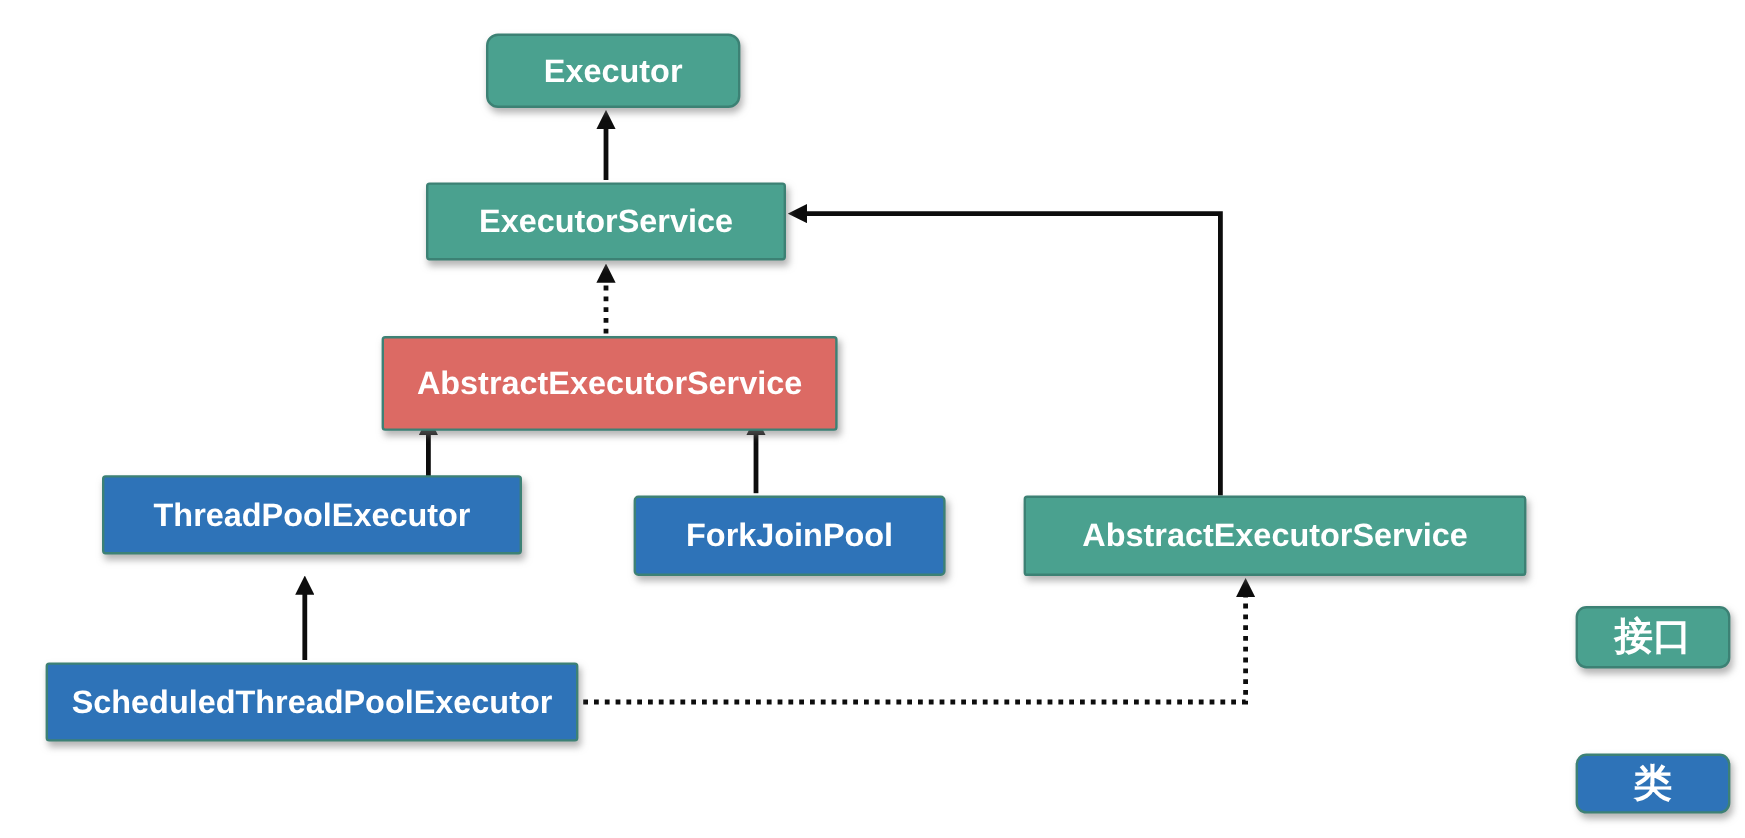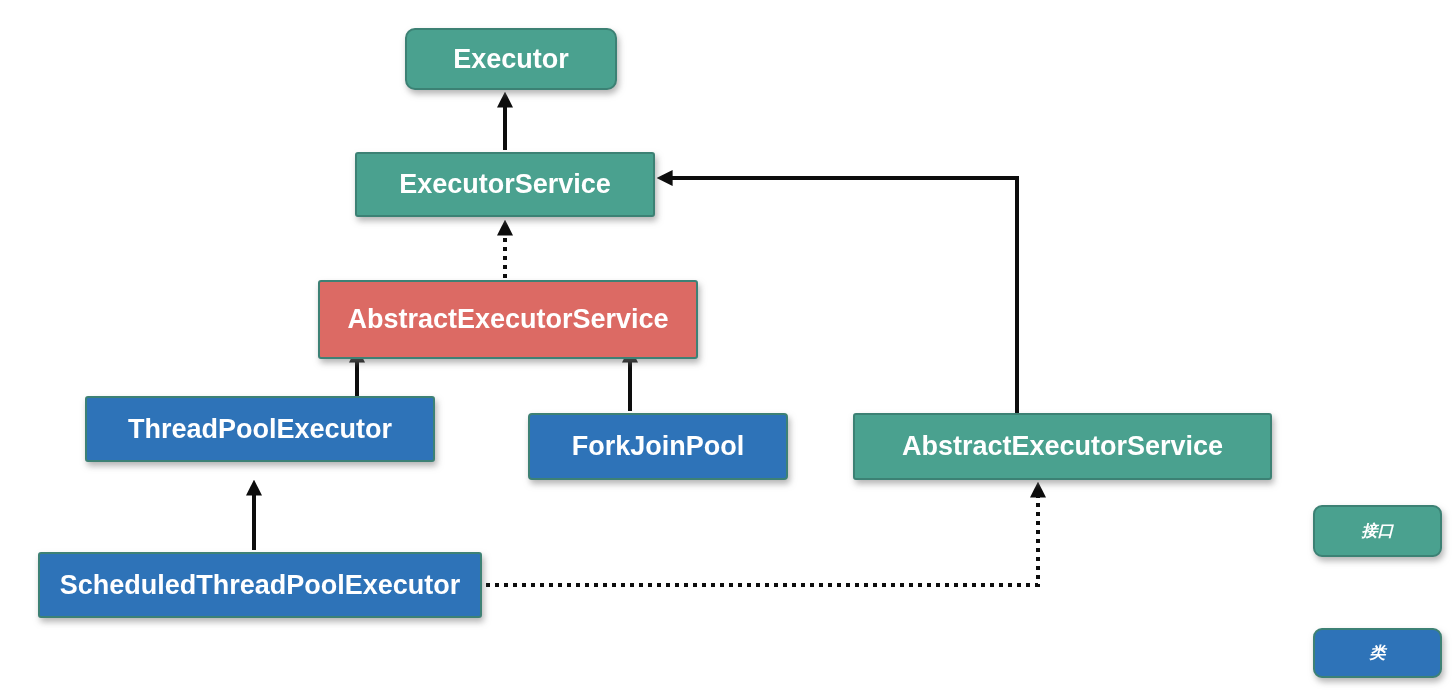--- a/index.html
+++ b/index.html
@@ -20,21 +20,21 @@
     color:var(--label);
     font-weight:700;font-size:27px;
     border:2px solid;
     box-shadow:2px 4px 6px rgba(120,120,120,.55);
     box-sizing:border-box;
     white-space:nowrap;
   }
   .node.interface{background:var(--interface-fill);border-color:var(--interface-border);}
   .node.abstract{background:var(--abstract-fill);border-color:var(--abstract-border);}
   .node.cls{background:var(--class-fill);border-color:var(--class-border);}
-  .legend-item{font-size:16px;font-style:italic;}
+  .legend-item{font-size:32px;}
 
   
   #n-executor{left:405px;top:28px;width:212px;height:62px;border-radius:10px;}
   #n-executor-service{left:355px;top:152px;width:300px;height:65px;border-radius:3px;}
   #n-abstract-executor-service{left:318px;top:280px;width:380px;height:79px;border-radius:3px;}
   #n-thread-pool-executor{left:85px;top:396px;width:350px;height:66px;border-radius:3px;}
   #n-fork-join-pool{left:528px;top:413px;width:260px;height:67px;border-radius:4px;}
   #n-scheduled-executor-service{left:853px;top:413px;width:419px;height:67px;border-radius:3px;}
   #n-scheduled-thread-pool-executor{left:38px;top:552px;width:444px;height:66px;border-radius:3px;}
   #legend-interface{left:1313px;top:505px;width:129px;height:52px;border-radius:9px;}

